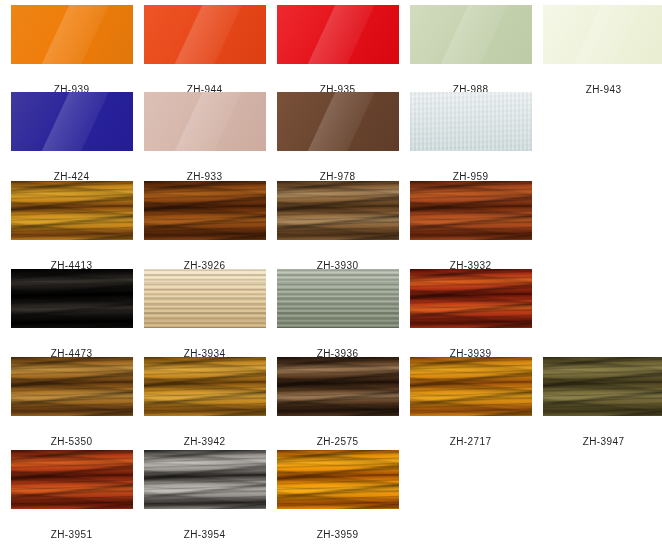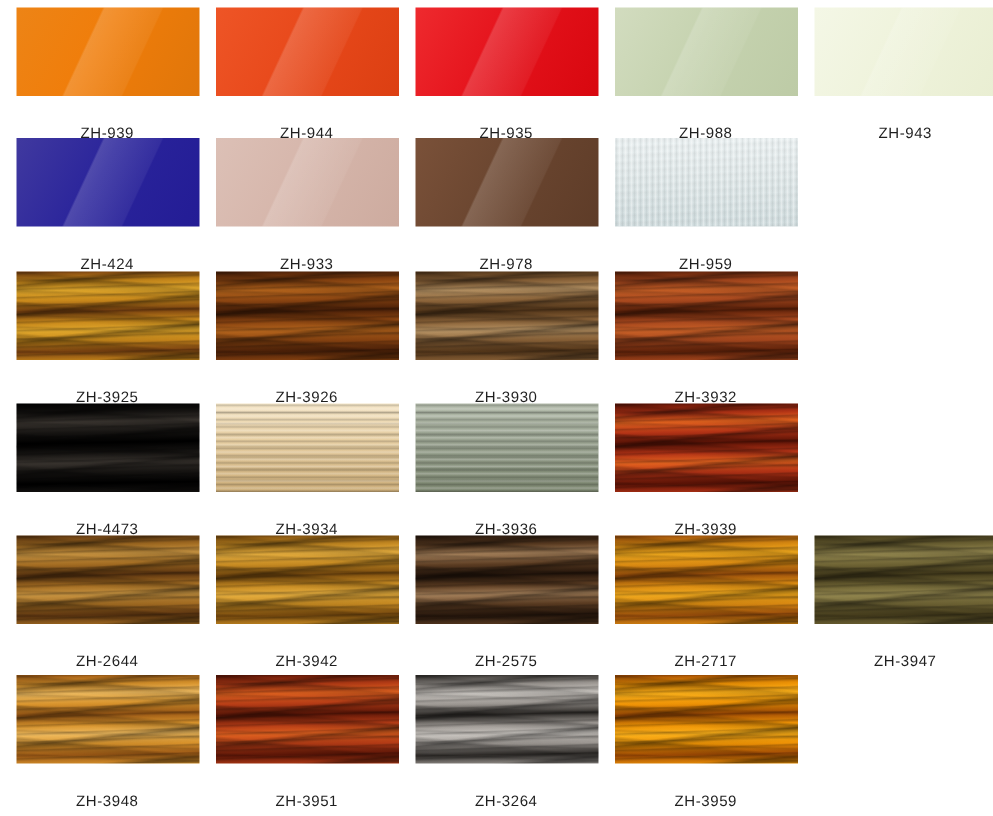--- a/index.html
+++ b/index.html
@@ -216,21 +216,21 @@
         <div class="swatch-label">ZH-978</div>
       </div>
       <div class="swatch-cell">
         <div class="swatch-tile tile-wood tile-fibre" style="background: linear-gradient(rgb(236, 242, 243) 0%, rgb(223, 232, 233) 50%, rgb(210, 222, 224) 100%);"></div>
         <div class="swatch-label">ZH-959</div>
       </div>
     </div>
     <div class="swatch-row" style="position: absolute; left: 5px; top: 181px;">
       <div class="swatch-cell">
         <div class="swatch-tile tile-wood tile-flow" style="background: repeating-linear-gradient(179deg, rgb(122, 65, 16) 0px, rgb(200, 136, 27) 7px, rgb(224, 167, 43) 13px, rgb(200, 136, 27) 20px, rgb(122, 65, 16) 27px);"></div>
-        <div class="swatch-label">ZH-3925</div>
+        <div class="swatch-label">ZH-4413</div>
       </div>
       <div class="swatch-cell">
         <div class="swatch-tile tile-wood tile-flow" style="background: repeating-linear-gradient(179deg, rgb(75, 32, 8) 0px, rgb(138, 68, 17) 7px, rgb(180, 100, 28) 13px, rgb(138, 68, 17) 20px, rgb(75, 32, 8) 27px);"></div>
         <div class="swatch-label">ZH-3926</div>
       </div>
       <div class="swatch-cell">
         <div class="swatch-tile tile-wood tile-flow" style="background: repeating-linear-gradient(179deg, rgb(85, 55, 26) 0px, rgb(138, 98, 56) 7px, rgb(182, 146, 99) 13px, rgb(138, 98, 56) 20px, rgb(85, 55, 26) 27px);"></div>
         <div class="swatch-label">ZH-3930</div>
       </div>
       <div class="swatch-cell">
@@ -252,50 +252,46 @@
         <div class="swatch-label">ZH-3936</div>
       </div>
       <div class="swatch-cell">
         <div class="swatch-tile tile-wood tile-flow" style="background: repeating-linear-gradient(179deg, rgb(93, 19, 6) 0px, rgb(179, 51, 22) 7px, rgb(228, 99, 31) 13px, rgb(179, 51, 22) 20px, rgb(93, 19, 6) 27px);"></div>
         <div class="swatch-label">ZH-3939</div>
       </div>
     </div>
     <div class="swatch-row" style="position: absolute; left: 5px; top: 357px;">
       <div class="swatch-cell">
         <div class="swatch-tile tile-wood tile-flow" style="background: repeating-linear-gradient(179deg, rgb(93, 53, 16) 0px, rgb(163, 108, 34) 7px, rgb(200, 148, 65) 13px, rgb(163, 108, 34) 20px, rgb(93, 53, 16) 27px);"></div>
-        <div class="swatch-label">ZH-2644</div>
+        <div class="swatch-label">ZH-5350</div>
       </div>
       <div class="swatch-cell">
         <div class="swatch-tile tile-wood tile-flow" style="background: repeating-linear-gradient(179deg, rgb(122, 75, 14) 0px, rgb(198, 138, 34) 7px, rgb(230, 174, 62) 13px, rgb(198, 138, 34) 20px, rgb(122, 75, 14) 27px);"></div>
         <div class="swatch-label">ZH-3942</div>
       </div>
       <div class="swatch-cell">
         <div class="swatch-tile tile-wood tile-flow" style="background: repeating-linear-gradient(179deg, rgb(36, 21, 11) 0px, rgb(91, 60, 34) 7px, rgb(165, 128, 90) 13px, rgb(91, 60, 34) 20px, rgb(36, 21, 11) 27px);"></div>
         <div class="swatch-label">ZH-2575</div>
       </div>
       <div class="swatch-cell">
         <div class="swatch-tile tile-wood tile-flow" style="background: repeating-linear-gradient(179deg, rgb(155, 78, 11) 0px, rgb(217, 138, 18) 7px, rgb(239, 168, 29) 13px, rgb(217, 138, 18) 20px, rgb(155, 78, 11) 27px);"></div>
         <div class="swatch-label">ZH-2717</div>
       </div>
       <div class="swatch-cell">
         <div class="swatch-tile tile-wood tile-flow" style="background: repeating-linear-gradient(179deg, rgb(69, 60, 28) 0px, rgb(110, 99, 52) 7px, rgb(147, 135, 79) 13px, rgb(110, 99, 52) 20px, rgb(69, 60, 28) 27px);"></div>
         <div class="swatch-label">ZH-3947</div>
       </div>
     </div>
     <div class="swatch-row" style="position: absolute; left: 5px; top: 450px;">
       <div class="swatch-cell">
-        <div class="swatch-tile tile-wood tile-flow" style="background: repeating-linear-gradient(179deg, rgb(157, 89, 21) 0px, rgb(216, 147, 44) 7px, rgb(240, 187, 94) 13px, rgb(216, 147, 44) 20px, rgb(157, 89, 21) 27px);"></div>
-        <div class="swatch-label">ZH-3948</div>
-      </div>
-      <div class="swatch-cell">
         <div class="swatch-tile tile-wood tile-flow" style="background: repeating-linear-gradient(179deg, rgb(94, 22, 7) 0px, rgb(181, 60, 22) 7px, rgb(222, 96, 31) 13px, rgb(181, 60, 22) 20px, rgb(94, 22, 7) 27px);"></div>
         <div class="swatch-label">ZH-3951</div>
       </div>
       <div class="swatch-cell">
         <div class="swatch-tile tile-wood tile-flow" style="background: repeating-linear-gradient(179deg, rgb(46, 43, 40) 0px, rgb(156, 151, 146) 7px, rgb(201, 197, 192) 13px, rgb(156, 151, 146) 20px, rgb(46, 43, 40) 27px);"></div>
-        <div class="swatch-label">ZH-3264</div>
+        <div class="swatch-label">ZH-3954</div>
       </div>
       <div class="swatch-cell">
         <div class="swatch-tile tile-wood tile-flow" style="background: repeating-linear-gradient(179deg, rgb(160, 74, 4) 0px, rgb(238, 147, 6) 7px, rgb(251, 176, 26) 13px, rgb(238, 147, 6) 20px, rgb(160, 74, 4) 27px);"></div>
         <div class="swatch-label">ZH-3959</div>
       </div>
     </div>
   </div>
 
 </body></html>

